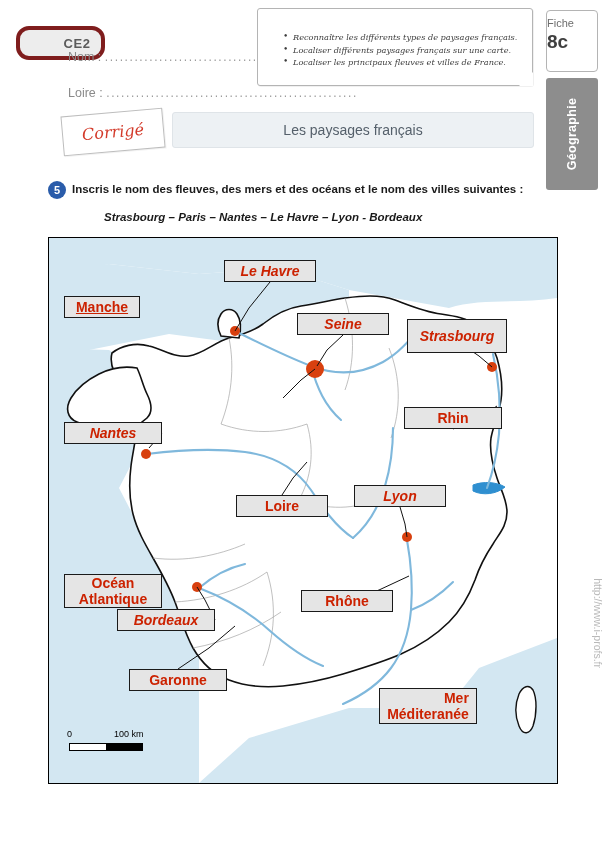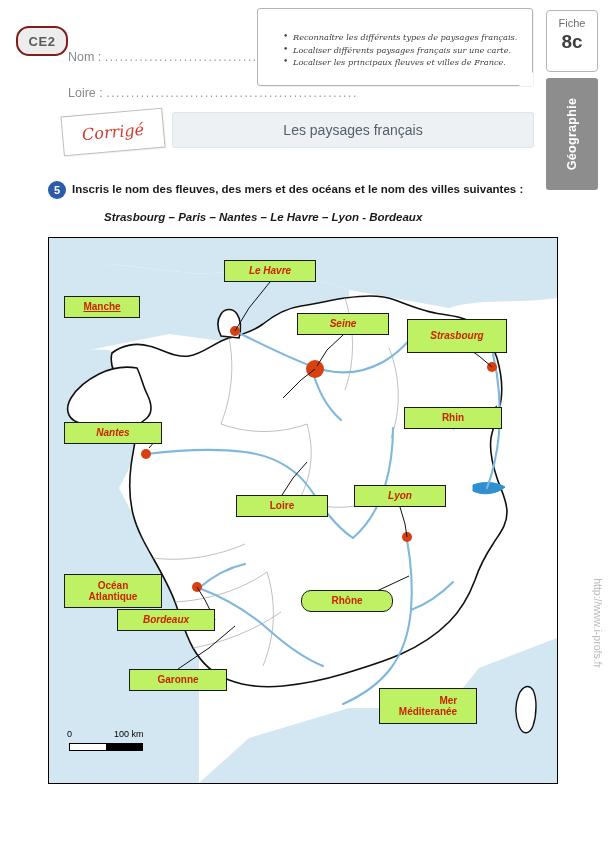--- a/index.html
+++ b/index.html
@@ -23,30 +23,31 @@
     width: 586px;
     height: 150px;
   }
 
   .level-badge {
     position: absolute;
     left: 4px;
     top: 18px;
     width: 48px;
     height: 26px;
-    border: 2px solid #7f1d1d;
+    border: 4px solid #7f1d1d;
     border-radius: 13px;
     background: #ededed;
     color: #5b5b5b;
     font-size: 13px;
     font-weight: bold;
     letter-spacing: 0.5px;
     display: flex;
     align-items: center;
     justify-content: center;
+    padding-left: 33px;
   }
 
   .field-line {
     position: absolute;
     color: #8a8a8a;
     font-size: 12.5px;
     white-space: nowrap;
   }
   .field-name { left: 56px; top: 42px; }
   .field-date { left: 56px; top: 78px; }
@@ -107,21 +108,20 @@
   
   .fiche {
     position: absolute;
     left: 534px;
     top: 2px;
     width: 52px;
     height: 62px;
     border: 1px solid #b4b4b4;
     border-radius: 4px;
     background: #fff;
-    text-align: center;
     box-sizing: border-box;
     padding-top: 6px;
   }
   .fiche-label {
     font-size: 11px;
     color: #6d6d6d;
   }
   .fiche-num {
     font-size: 19px;
     font-weight: bold;
@@ -246,23 +246,23 @@
   .map-svg {
     position: absolute;
     left: 0;
     top: 0;
   }
 
   
   .map-label {
     position: absolute;
     border: 1px solid #1a1a1a;
-    background: #bef264;
+    background: #e5e5e5;
     color: #cc2200;
-    font-size: 10px;
+    font-size: 14px;
     font-weight: bold;
     font-style: italic;
     display: flex;
     align-items: center;
     justify-content: center;
     text-align: center;
     line-height: 1.15;
     box-sizing: border-box;
     white-space: pre-line;
   }
@@ -474,21 +474,21 @@
   <div class="map-label" style="left:175px; top:22px;  width:92px;  height:22px;">Le Havre</div>
   <div class="map-label plain" style="left:15px;  top:58px;  width:76px;  height:22px;text-decoration:underline;">Manche</div>
   <div class="map-label" style="left:248px; top:75px;  width:92px;  height:22px;">Seine</div>
   <div class="map-label" style="left:358px; top:81px;  width:100px; height:34px;">Strasbourg</div>
   <div class="map-label plain" style="left:355px; top:169px; width:98px;  height:22px;">Rhin</div>
   <div class="map-label" style="left:15px;  top:184px; width:98px;  height:22px;">Nantes</div>
   <div class="map-label plain" style="left:187px; top:257px; width:92px;  height:22px;">Loire</div>
   <div class="map-label" style="left:305px; top:247px; width:92px;  height:22px;">Lyon</div>
   <div class="map-label plain" style="left:15px;  top:290px; width:98px;  height:34px;margin-top:46px;">Océan
 Atlantique</div>
-  <div class="map-label plain" style="left:252px; top:352px; width:92px;  height:22px;border-radius:10px;">Rhône</div>
+  <div class="map-label plain" style="left:252px; top:352px; width:92px;  height:22px;">Rhône</div>
   <div class="map-label" style="left:68px;  top:371px; width:98px;  height:22px;">Bordeaux</div>
   <div class="map-label plain" style="left:80px;  top:431px; width:98px;  height:22px;">Garonne</div>
   <div class="map-label plain" style="left:330px; top:450px; width:98px;  height:36px;text-align:right;">Mer
 Méditeranée</div>
 
   <div class="scale">
     <div class="scale-zero">0</div>
     <div class="scale-txt">100 km</div>
     <div class="scale-bar"></div>
   </div>

